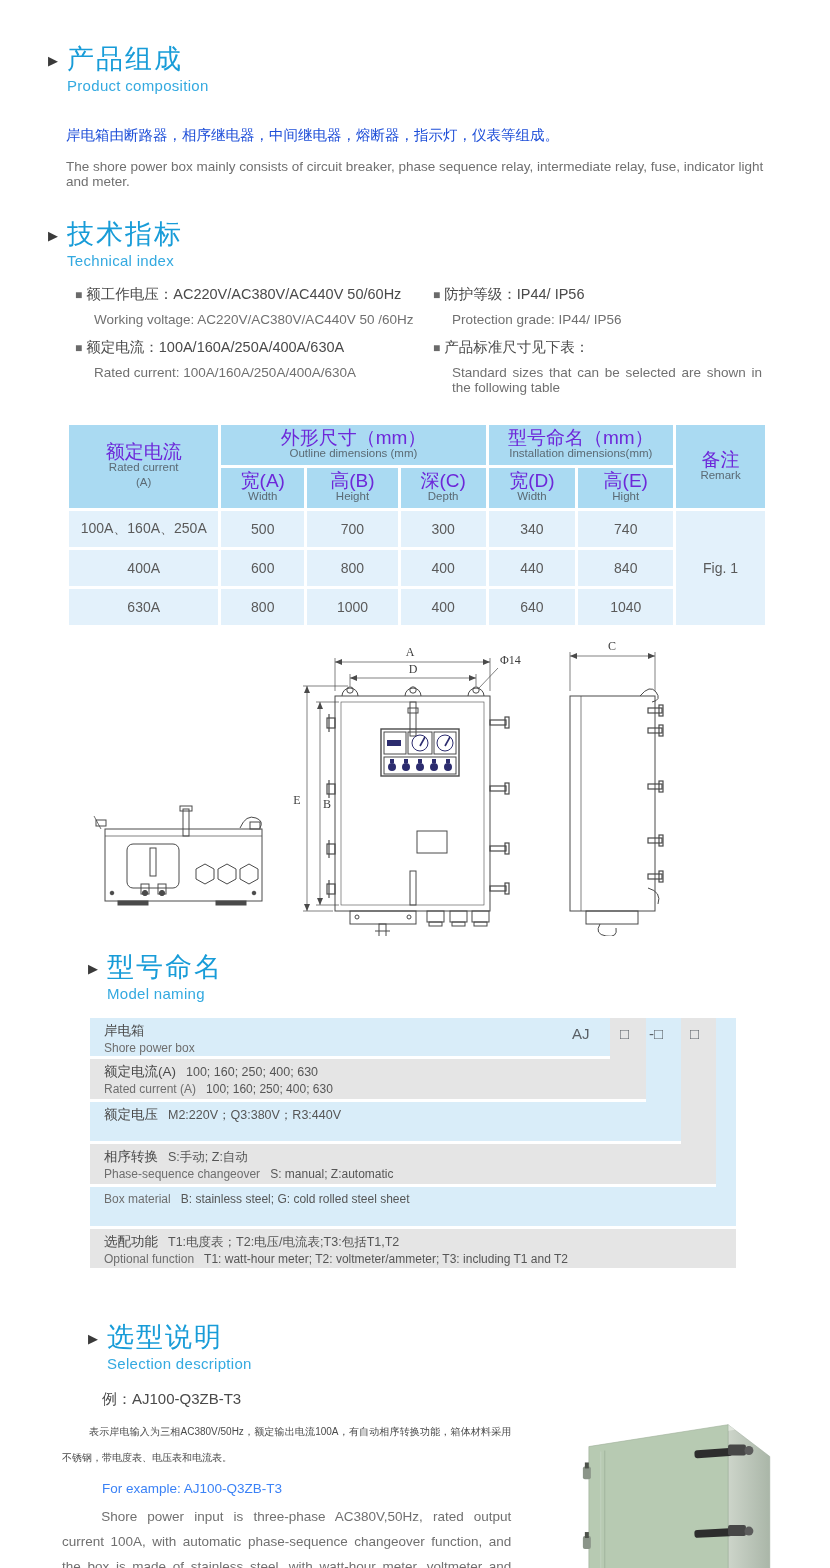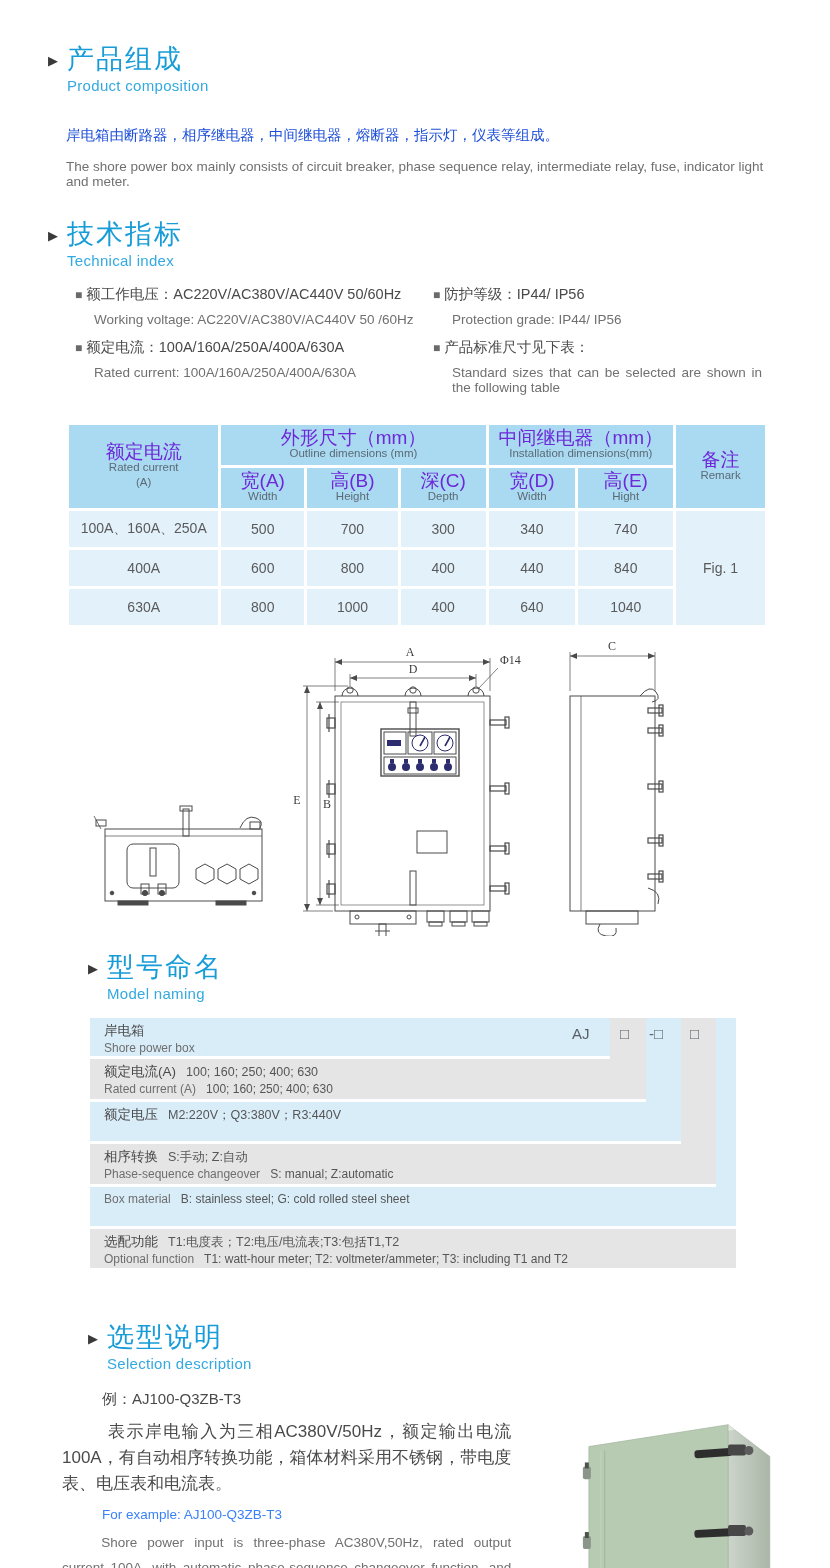--- a/index.html
+++ b/index.html
@@ -48,21 +48,21 @@
   .mn-val { margin-left:10px; font-size:12.5px; color:#565656; }
   .mn-line.en .mn-val { font-size:12px; }
   .bg-blue { background:#d9edf9; }
   .bg-gray { background:#e5e5e5; }
   .mn-code { position:absolute; top:7px; font-size:15px; color:#5a6066; }
   
   .sec4 { margin: 54px 30px 0 88px; }
   .sel-body { display:flex; margin-top: 10px; }
   .sel-text { width: 452px; margin-left: -26px; padding-left: 0; }
   .sel-example-zh { font-size:15px; color:#4a4a4a; margin: 8px 0 0 40px; }
-  .sel-desc-zh { font-size:17px; color:#4a4a4a; line-height:26px; margin-top: 10px; text-indent: 2.7em; text-align: justify; }
+  .sel-desc-zh { font-size:10px; color:#4a4a4a; line-height:26px; margin-top: 10px; text-indent: 2.7em; text-align: justify; }
   .sel-example-en { font-size:13.5px; color:#3b82f6; margin: 10px 0 0 40px; }
   .sel-desc-en { font-size:13.5px; color:#707070; line-height:25px; margin-top: 8px; text-indent: 2.9em; text-align: justify; }
   .sel-photo { margin-left: 52px; margin-top: 28px; }
 </style>
 </head>
 <body>
 
 <div class="sec1">
   <div class="sec-head">
     <span class="arrow">▶</span>
@@ -122,21 +122,21 @@
       <td class="th" rowspan="2">
         <div class="th-zh">额定电流</div>
         <div class="th-en">Rated current</div>
         <div class="th-en">(A)</div>
       </td>
       <td class="th" colspan="3">
         <div class="th-zh">外形尺寸（mm）</div>
         <div class="th-en">Outline dimensions (mm)</div>
       </td>
       <td class="th" colspan="2">
-        <div class="th-zh">中间继电器（mm）</div>
+        <div class="th-zh">型号命名（mm）</div>
         <div class="th-en">Installation dimensions(mm)</div>
       </td>
       <td class="th" rowspan="2">
         <div class="th-zh">备注</div>
         <div class="th-en">Remark</div>
       </td>
     </tr>
     <tr>
       <td class="th">
           <div class="th-zh">宽(A)</div>

